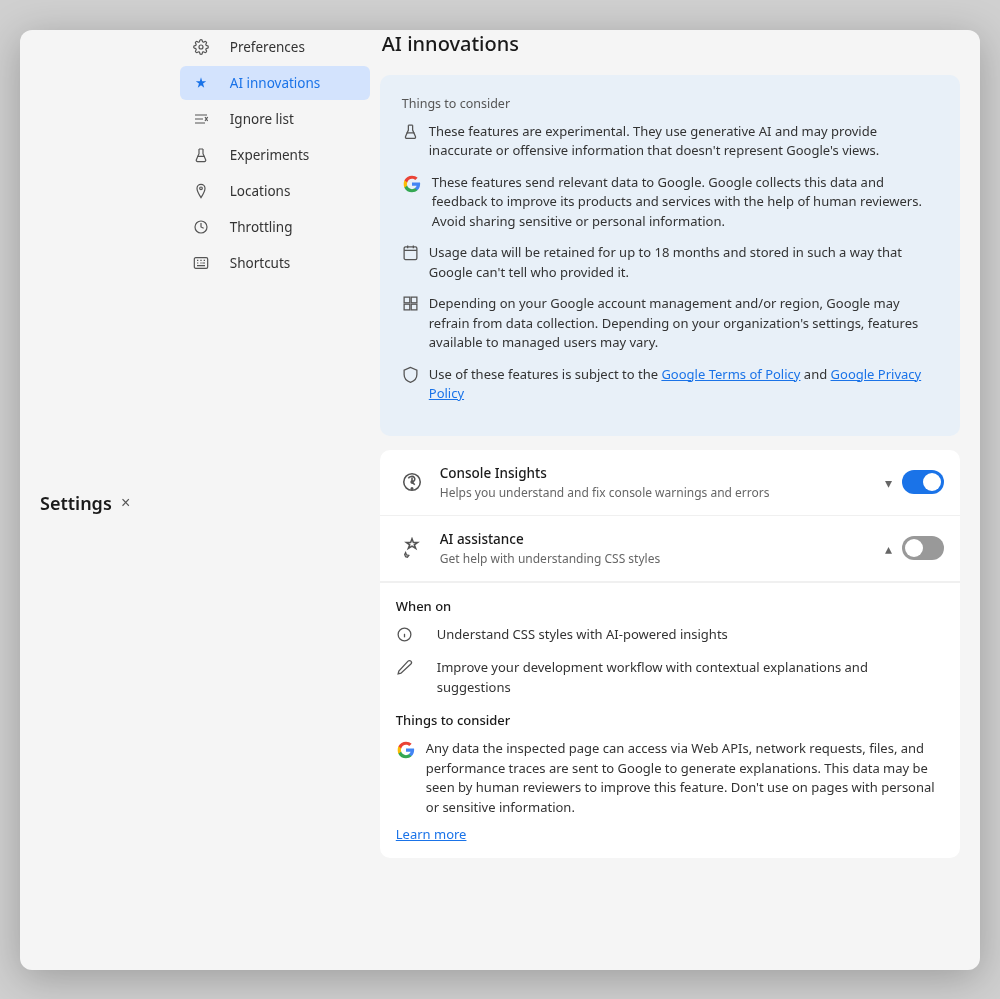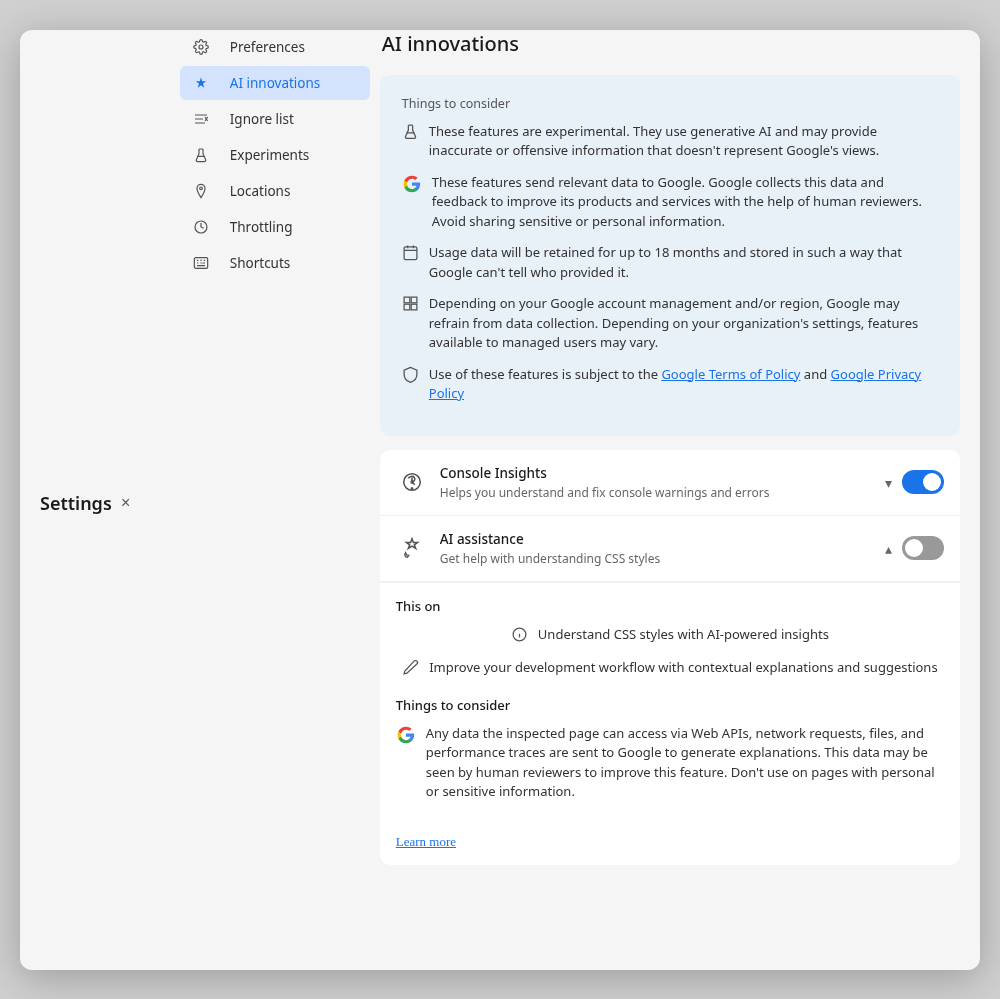--- a/index.html
+++ b/index.html
@@ -193,26 +193,25 @@
     }
     .when-on-label {
       font-size: 13px;
       font-weight: 500;
       color: #1a1a1a;
       margin-bottom: 10px;
     }
     .when-row {
       display: flex;
       align-items: flex-start;
-      gap: 10px;
+      gap: 24px;
       margin-bottom: 10px;
       font-size: 13px;
       color: #333;
       line-height: 1.5;
-      justify-content: center;
     }
     .when-row .wicon {
       font-size: 15px;
       color: #555;
       margin-top: 1px;
       flex-shrink: 0;
     }
     .things-to-consider-label {
       font-size: 13px;
       font-weight: 500;
@@ -220,35 +219,34 @@
       margin-top: 14px;
       margin-bottom: 10px;
     }
     .g-row {
       display: flex;
       align-items: flex-start;
       gap: 10px;
       font-size: 13px;
       color: #333;
       line-height: 1.5;
-      margin-bottom: 12px;
+      margin-bottom: 4px;
     }
     .g-icon {
       width: 20px; height: 20px;
       flex-shrink: 0;
       margin-top: 1px;
     }
     .learn-more-link {
       color: #1a73e8;
       font-size: 13px;
       text-decoration: underline;
       cursor: pointer;
       display: inline-block;
-      margin-top: 20px;
-      font-family: Liberation Serif, serif;
+      margin-top: 4px;
     }
     
     .g-svg { width: 20px; height: 20px; }
   </style>
 </head>
 <body>
 
 <div class="window">
 
   <div class="title-bar">
@@ -418,21 +416,21 @@
           </div>
           <div class="feature-info">
             <div class="feature-name">AI assistance</div>
             <div class="feature-desc">Get help with understanding CSS styles</div>
           </div>
           <span class="feature-chevron">▴</span>
           <div class="toggle off"></div>
         </div>
 
         <div class="expanded-section">
-          <div class="when-on-label">This on</div>
+          <div class="when-on-label">When on</div>
 
           <div class="when-row">
             <span class="wicon">
               <svg width="17" height="17" viewBox="0 0 24 24" fill="none" stroke="#555" stroke-width="1.8">
                   <circle cx="12" cy="12" r="9"></circle>
                   <line x1="12" y1="8" x2="12" y2="8" stroke-width="2.5"></line>
                   <line x1="12" y1="11" x2="12" y2="16"></line>
                 </svg>
             </span>
             <span>Understand CSS styles with AI-powered insights</span>

